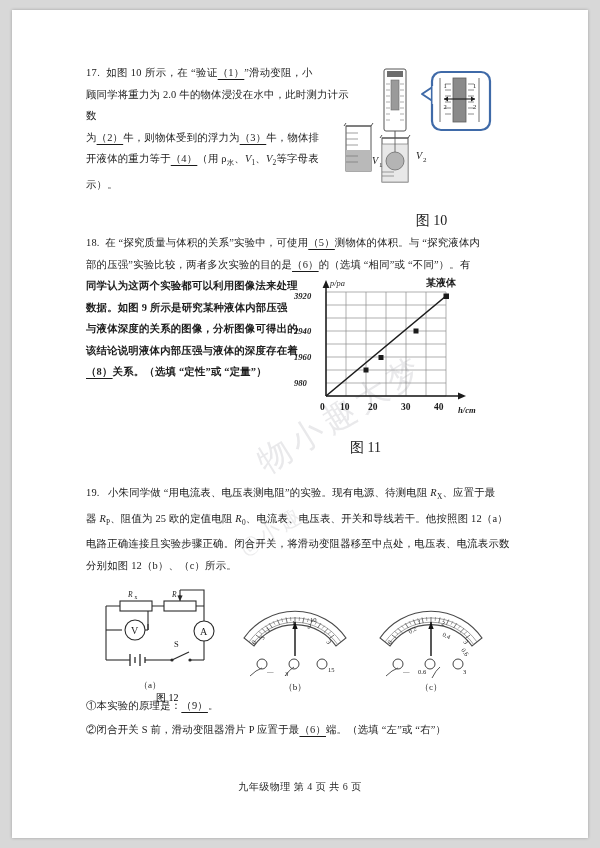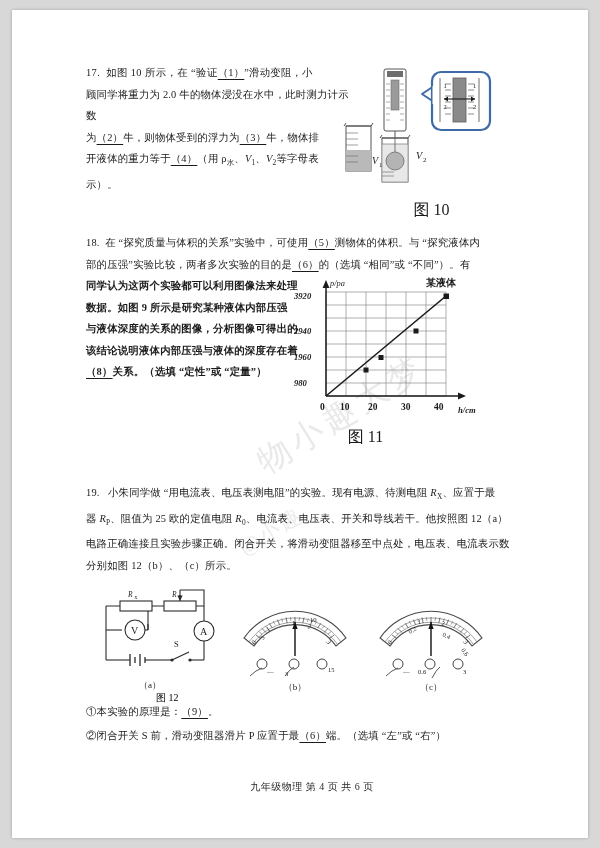--- a/index.html
+++ b/index.html
@@ -52,24 +52,24 @@
   #q17 { position: absolute; left: 0; top: 0; width: 430px; }
   #q17 .textcol { width: 270px; }
   #q17-fig {
     position: absolute;
     left: 258px;
     top: 2px;
     width: 175px;
     height: 150px;
   }
   .figcap {
-    font-size: 16px;
+    font-size: 14px;
     text-align: center;
     color: #1b1b1b;
-    margin-top: 1px;
+    margin-top: 13px;
   }
 
   
   #q18 { position: absolute; left: 0; top: 170px; width: 430px; }
   #q18 .wide { width: 430px; }
   #q18 .narrow { width: 215px; font-weight: bold; }
   #q18-fig {
     position: absolute;
     left: 192px;
     top: 42px;
@@ -83,34 +83,33 @@
     position: relative;
     margin-top: 8px;
     height: 110px;
   }
   #fig12cap {
     text-align: left;
     font-size: 10px;
     margin-top: -1px;
     padding-left: 70px;
   }
-  .tail { margin-top: 6px; }
+  .tail { margin-top: 0; }
   .tail .line { line-height: 24px; }
 
   
   .footer {
     position: absolute;
     left: 0;
     bottom: 44px;
     width: 576px;
     text-align: center;
     font-size: 10px;
     color: #2a2a2a;
     letter-spacing: 0.5px;
-    margin-left: 12px;
   }
 
   
   .watermark {
     position: absolute;
     left: 196px;
     top: 300px;
     width: 260px;
     height: 200px;
     transform: rotate(-32deg);

